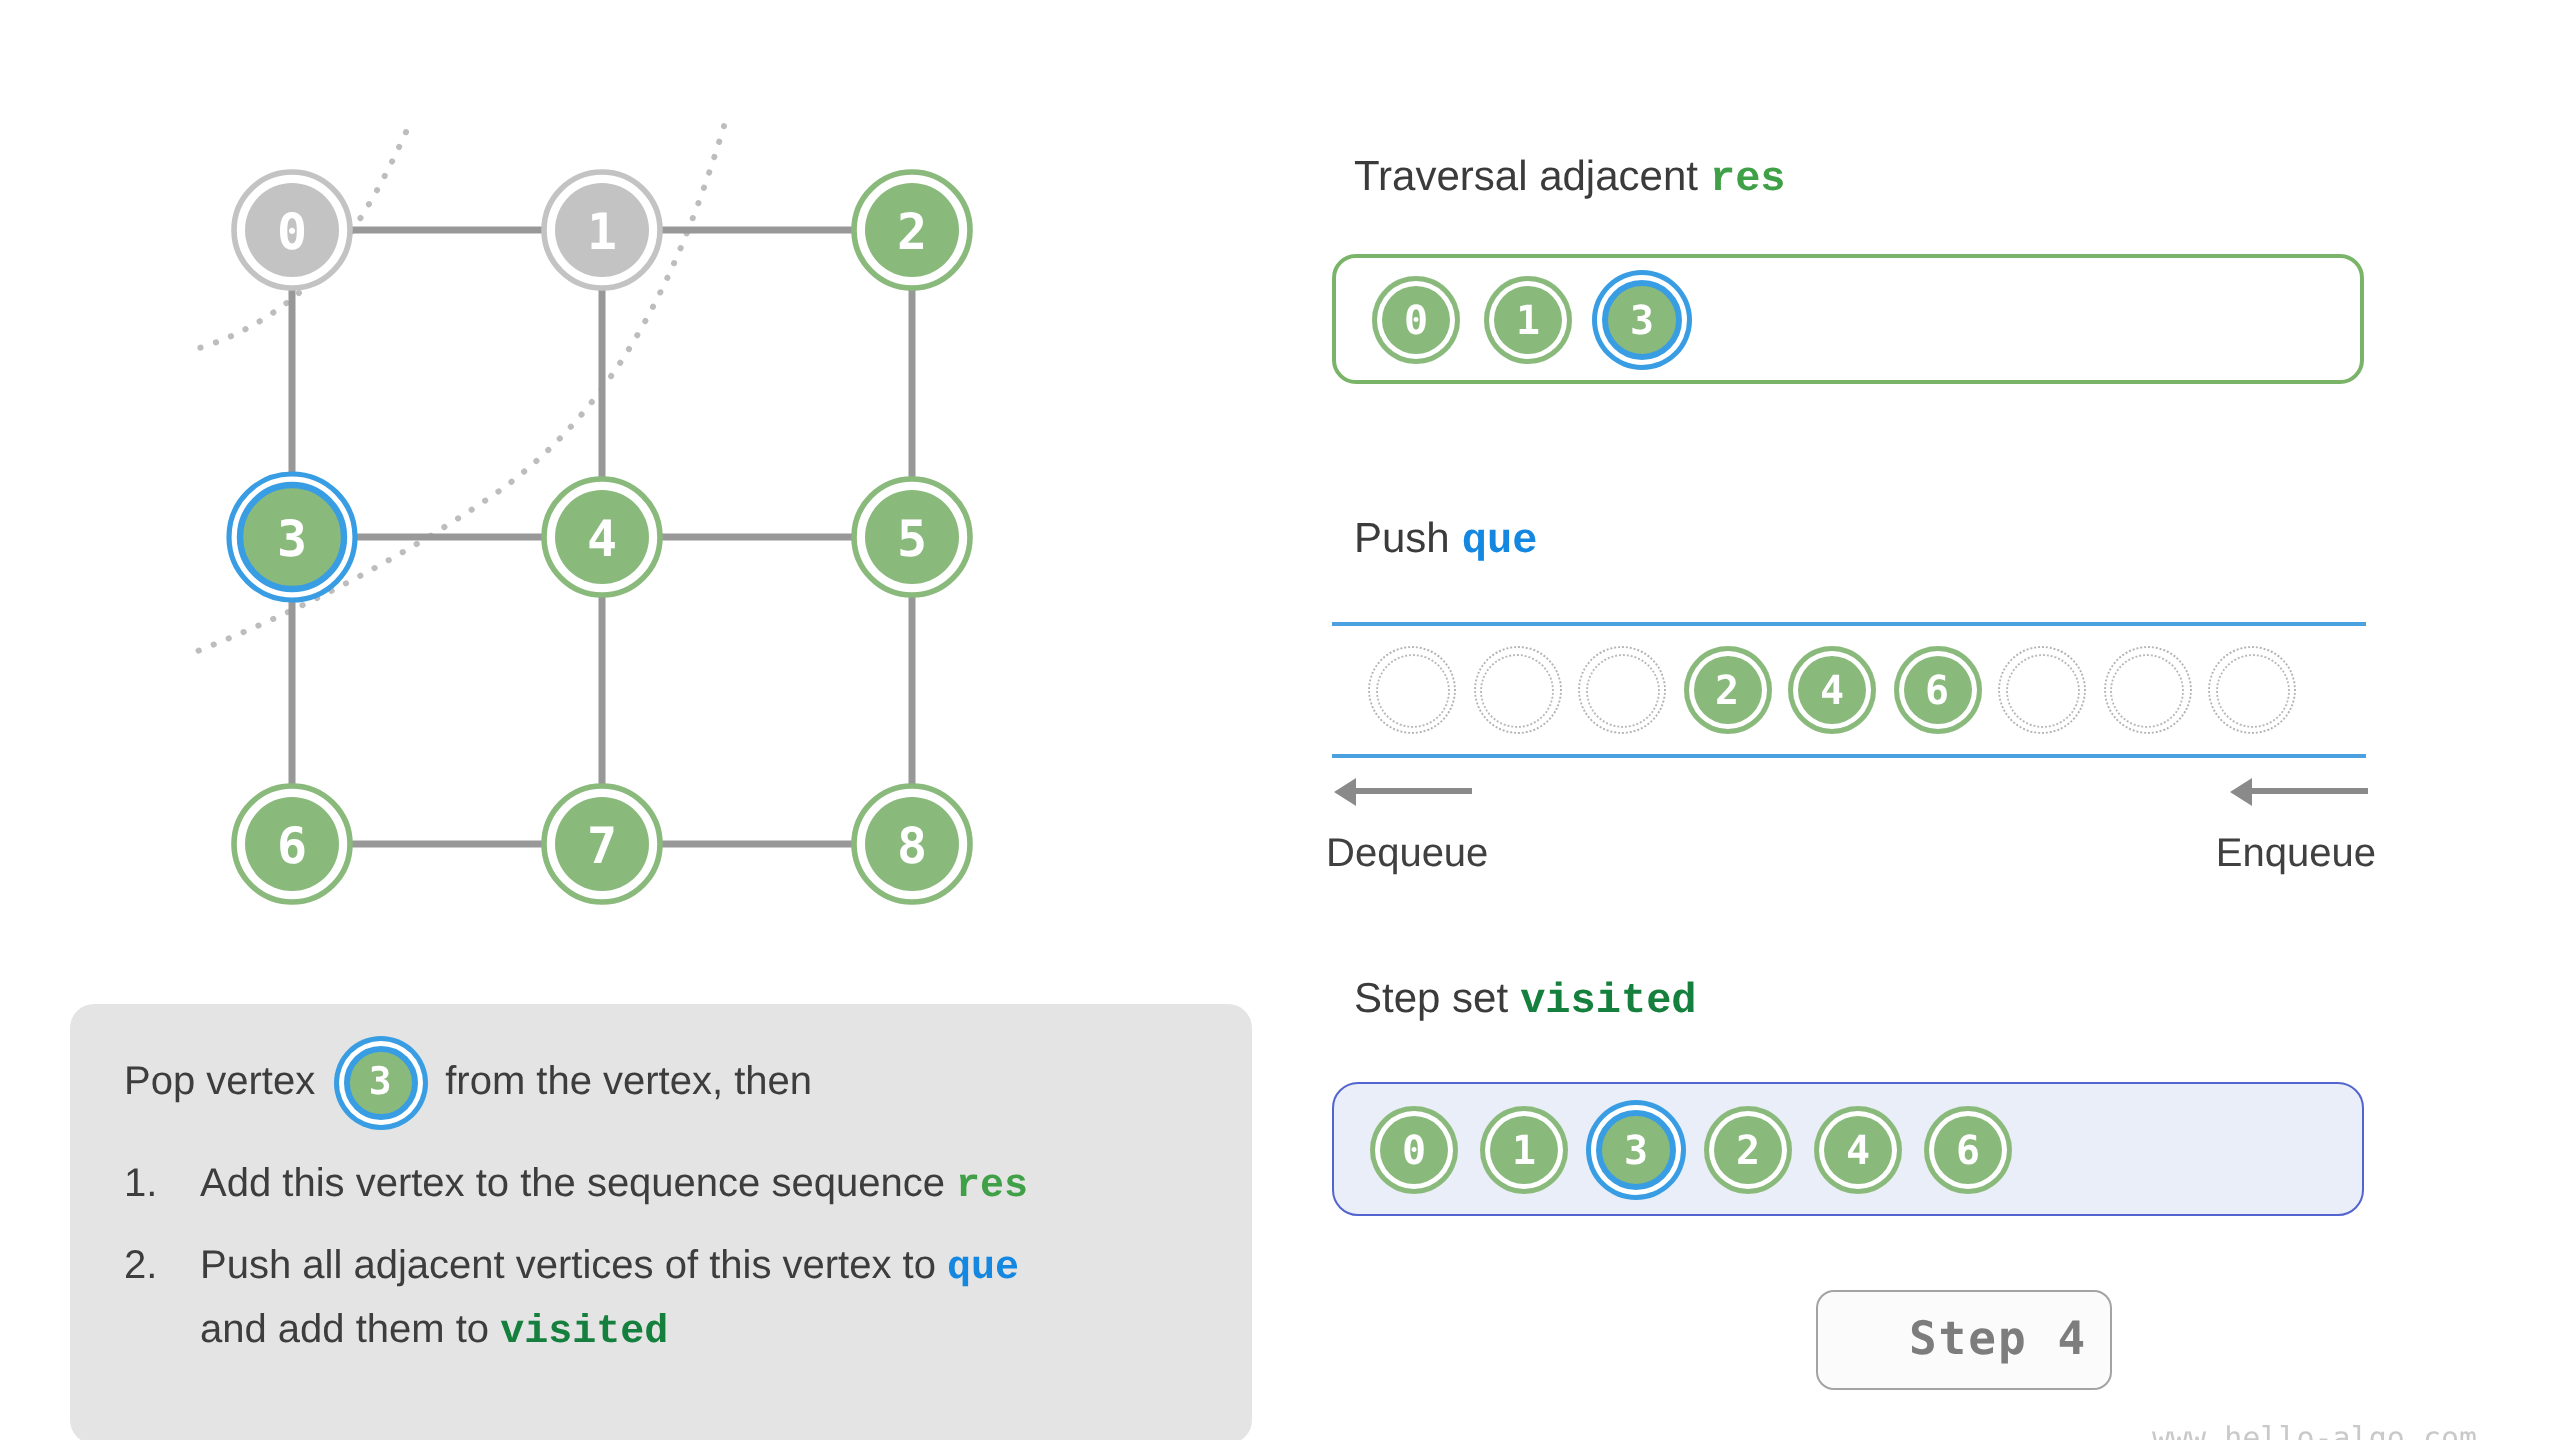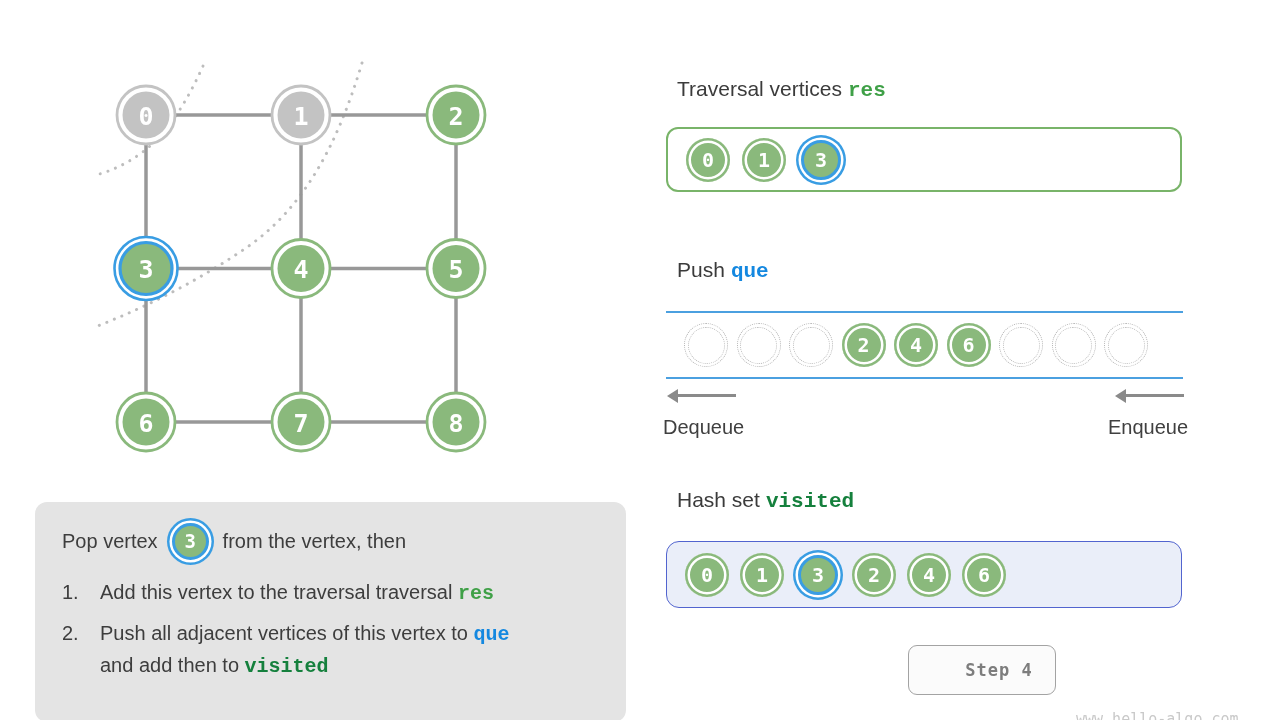--- a/index.html
+++ b/index.html
@@ -49,21 +49,21 @@
   .qarrow::before { content:''; position:absolute; left:-11px; top:-5.5px;
       border:7px solid transparent; border-right:11px solid #8a8a8a;
       border-left:none; }
   .qlabel { font-size:20px; color:#404040; top:416px; }
 
   
   #step-btn { left:908px; top:645px; width:148px; height:50px;
       background:#fbfbfb; border:1.6px solid #a3a3a3; border-radius:9px;
       display:flex; align-items:center; justify-content:center;
       font-family:"DejaVu Sans Mono", monospace; font-weight:bold;
-      font-size:17px; color:#7d7d7d; letter-spacing:1px; cursor:pointer;padding-left:34px; }
+      font-size:23px; color:#7d7d7d; letter-spacing:1px; cursor:pointer;padding-left:34px; }
   #watermark { left:1076px; top:678px; font-family:"DejaVu Sans Mono", monospace;
       font-size:15px; color:#c9c9c9;margin-top:32px; }
 
   
   #explain { left:35px; top:502px; width:591px; height:220px;
       background:#e4e4e4; border-radius:12px; padding:17px 24px 0 27px;
       font-size:20px; color:#3d3d3d; }
   #explain .code { font-size:20px; }
   .intro { display:flex; align-items:center; gap:11px; height:44px; }
   .steps { margin-top:14px; }
@@ -138,31 +138,31 @@
 
 <div id="explain" class="abs">
   <div class="intro">
     <span>Pop vertex</span>
     <span class="chip-hl" style="width:37px;height:37px;font-size:19px">3</span>
     <span>from the vertex, then</span>
   </div>
   <div class="steps" id="explain-steps">
       <div class="step-item">
         <span class="step-num">1.</span>
-        <span class="step-text"><span>Add this vertex to the traversal traversal </span><span class="code code-green">res</span></span>
+        <span class="step-text"><span>Add this vertex to the sequence sequence </span><span class="code code-green">res</span></span>
       </div>
       <div class="step-item">
         <span class="step-num">2.</span>
-        <span class="step-text"><span>Push all adjacent vertices of this vertex to </span><span class="code code-blue">que</span><br><span>and add then to </span><span class="code code-indigo">visited</span></span>
+        <span class="step-text"><span>Push all adjacent vertices of this vertex to </span><span class="code code-blue">que</span><br><span>and add them to </span><span class="code code-indigo">visited</span></span>
       </div>
     </div>
 </div>
 
 <div class="abs heading" style="left:677px;top:77px">
-  <span>Traversal vertices</span><span class="code code-green">res</span>
+  <span>Traversal adjacent</span><span class="code code-green">res</span>
 </div>
 <div id="res-box" class="abs panel-row">
     <span class="chip">0</span>
     <span class="chip">1</span>
     <span class="chip-hl">3</span>
   </div>
 
 <div class="abs heading" style="left:677px;top:258px">
   <span>Push</span><span class="code code-blue">que</span>
 </div>
@@ -177,21 +177,21 @@
     <span class="slot"></span>
     <span class="slot"></span>
   </div>
 
 <div class="abs qarrow" style="left:678px"></div>
 <div class="abs qarrow" style="left:1126px"></div>
 <div class="abs qlabel" style="left:663px">Dequeue</div>
 <div class="abs qlabel" style="left:1103px;width:85px;text-align:right">Enqueue</div>
 
 <div class="abs heading" style="left:677px;top:488px">
-  <span>Hash set</span><span class="code code-indigo">visited</span>
+  <span>Step set</span><span class="code code-indigo">visited</span>
 </div>
 <div id="visited-box" class="abs panel-row">
     <span class="chip">0</span>
     <span class="chip">1</span>
     <span class="chip-hl">3</span>
     <span class="chip">2</span>
     <span class="chip">4</span>
     <span class="chip">6</span>
   </div>
 

